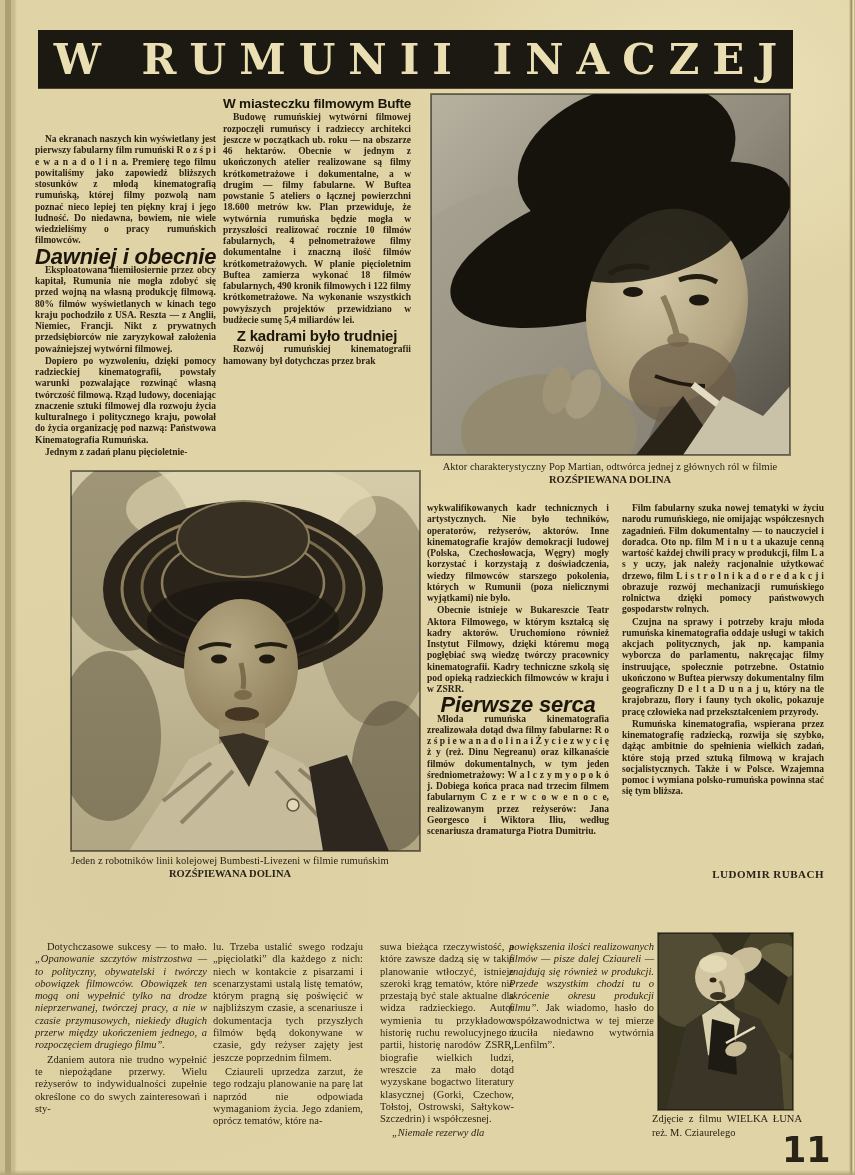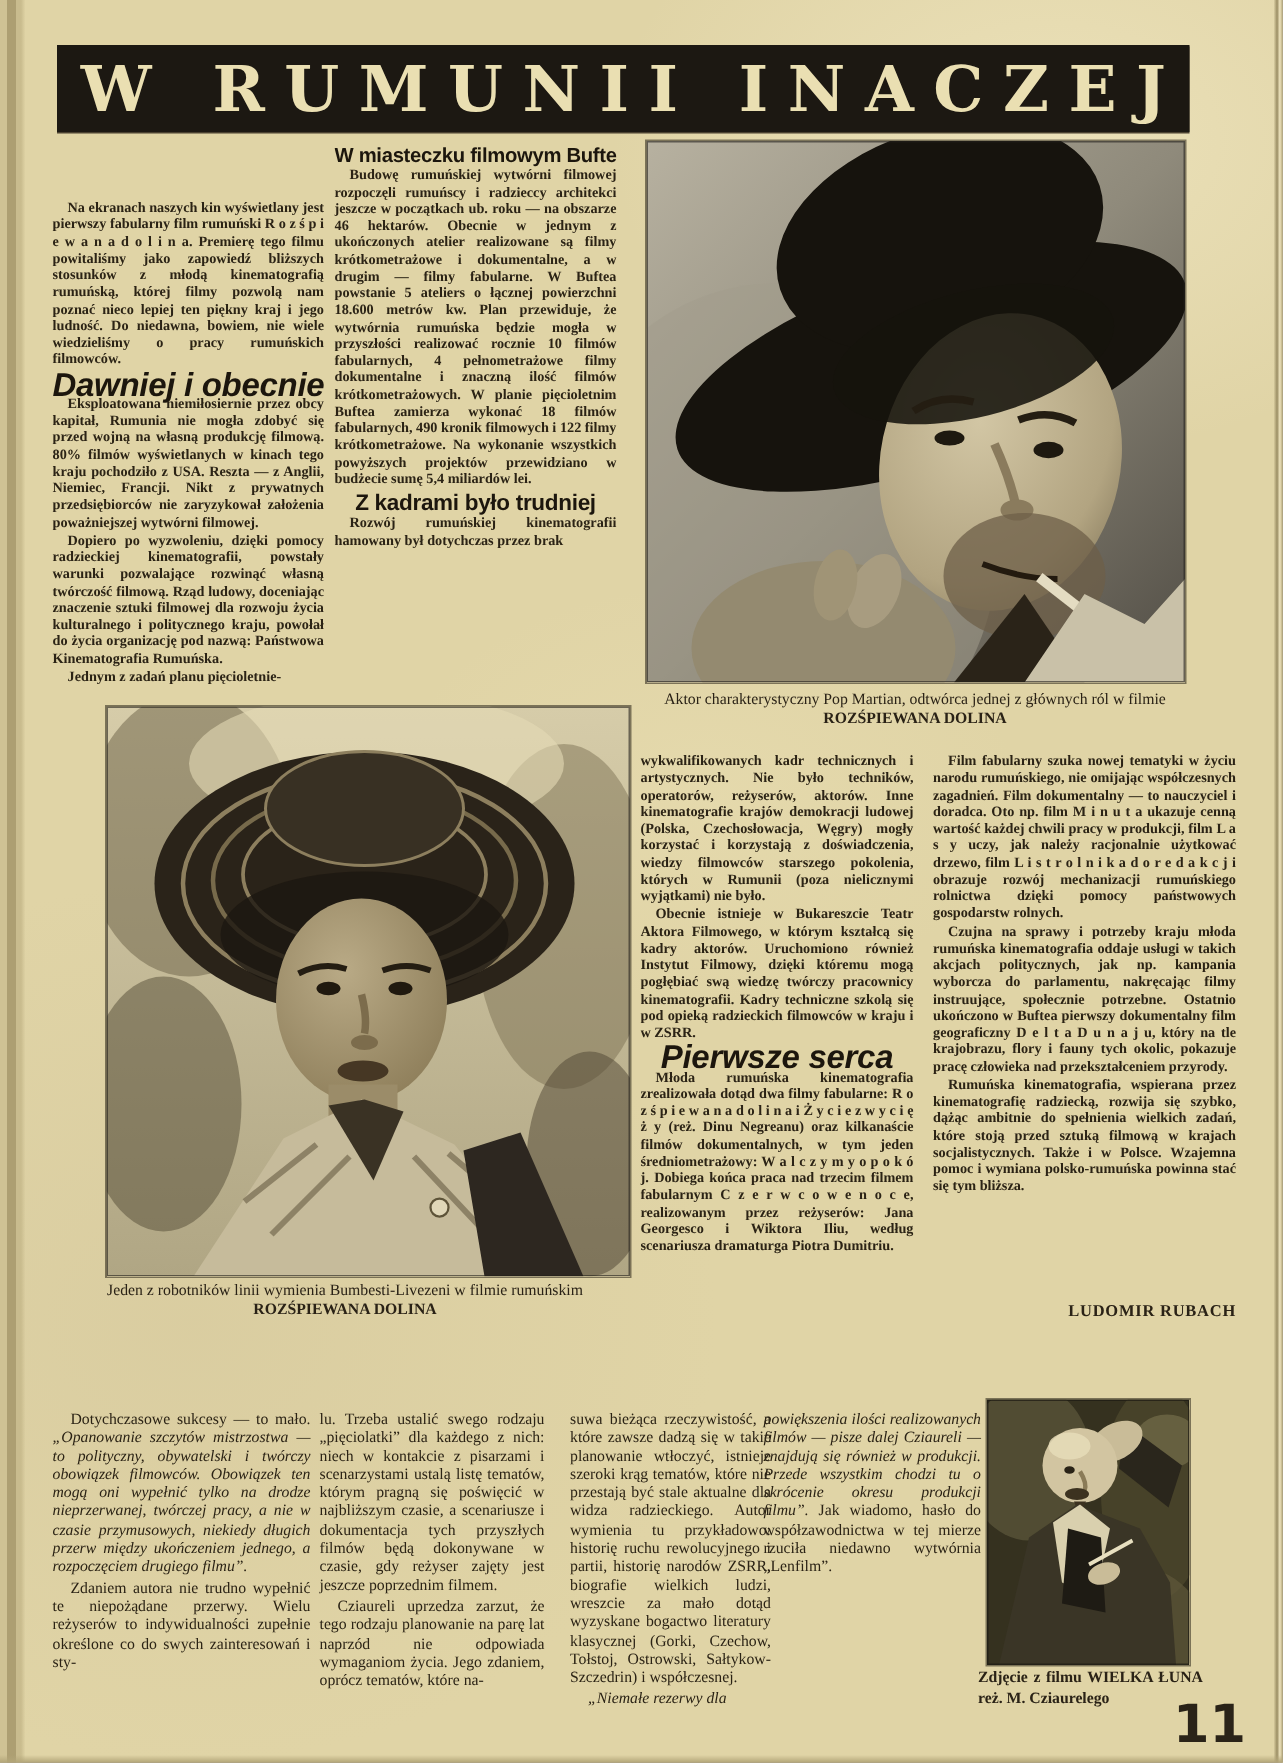--- a/index.html
+++ b/index.html
@@ -37,21 +37,21 @@
   .band{position:absolute;left:25px;top:892px;width:768px;height:44px;background:#a49d89;
     background-image:repeating-linear-gradient(115deg,rgba(255,255,255,.07) 0 2px,rgba(0,0,0,.06) 2px 5px);
     display:flex;align-items:center;box-shadow:inset 0 0 8px rgba(60,52,36,.35);}
   .band span{font-family:"Liberation Sans",sans-serif;font-weight:800;font-size:29px;
     letter-spacing:17px;color:#15110a;white-space:nowrap;padding-left:12px;
     transform:scaleY(1.18);transform-origin:left center;}
   .bcol{position:absolute;font-size:10.5px;line-height:12.3px;text-align:justify;color:#2b2315;}
   .bcol p{margin:0 0 2px;text-indent:12px;}
   .bcol p.noind{text-indent:0;}
   .it{font-style:italic;}
-  .cap3{position:absolute;font-size:10.5px;line-height:13.5px;font-weight:bold;text-align:justify;}
+  .cap3{position:absolute;font-size:10.5px;line-height:13.5px;font-weight:normal;text-align:justify;}
   .pagenum{position:absolute;left:782px;top:1130px;font-family:"DejaVu Sans",sans-serif;
     font-weight:bold;font-size:35px;color:#2a2318;}
 </style>
 </head>
 <body>
 
 <div class="page">
   <div class="edge-left"></div>
   <div class="edge-right"></div>
   <div class="edge-bottom"></div>
@@ -169,21 +169,21 @@
       <polygon points="58,380 118,288 170,262 232,292 302,380" fill="#c6bb9b"></polygon>
       <path d="M92,330 L140,292 M110,352 L162,300 M205,300 L250,348 M228,298 L268,332" stroke="#756a50" stroke-width="4" fill="none" opacity=".7"></path>
       <polygon points="148,266 172,262 198,270 178,316" fill="#3a3224"></polygon>
       <polygon points="238,296 276,284 318,380 252,380" fill="#2d2720"></polygon>
       <circle cx="222" cy="334" r="6" fill="#e0d7b8" stroke="#5d5338" stroke-width="1.5"></circle>
       <rect x="0" y="0" width="349" height="380" fill="none" stroke="#23201a" stroke-width="2" opacity=".6"></rect>
     </svg>
   </div>
 
   <div class="cap" style="left:40px;top:854px;width:380px;">
-    <span>Jeden z robotników linii wymienia Bumbesti-Livezeni w filmie rumuńskim </span><b>ROZŚPIEWANA DOLINA</b>
+    <span>Jeden z robotników linii kolejowej Bumbesti-Livezeni w filmie rumuńskim </span><b>ROZŚPIEWANA DOLINA</b>
   </div>
 
 
   <div class="bcol" style="left:35px;top:941px;width:172px;">
     <p><span>Dotychczasowe sukcesy — to mało. </span><span class="it">„Opanowanie szczytów mistrzostwa — to polityczny, obywatelski i twórczy obowiązek filmowców. Obowiązek ten mogą oni wypełnić tylko na drodze nieprzerwanej, twórczej pracy, a nie w czasie przymusowych, niekiedy długich przerw między ukończeniem jednego, a rozpoczęciem drugiego filmu”.</span></p>
     <p>Zdaniem autora nie trudno wypełnić te niepożądane przerwy. Wielu reżyserów to indywidualności zupełnie określone co do swych zainteresowań i sty-</p>
   </div>
 
   <div class="bcol" style="left:213px;top:941px;width:150px;">
     <p class="noind">lu. Trzeba ustalić swego rodzaju „pięciolatki” dla każdego z nich: niech w kontakcie z pisarzami i scenarzystami ustalą listę tematów, którym pragną się poświęcić w najbliższym czasie, a scenariusze i dokumentacja tych przyszłych filmów będą dokonywane w czasie, gdy reżyser zajęty jest jeszcze poprzednim filmem.</p>

